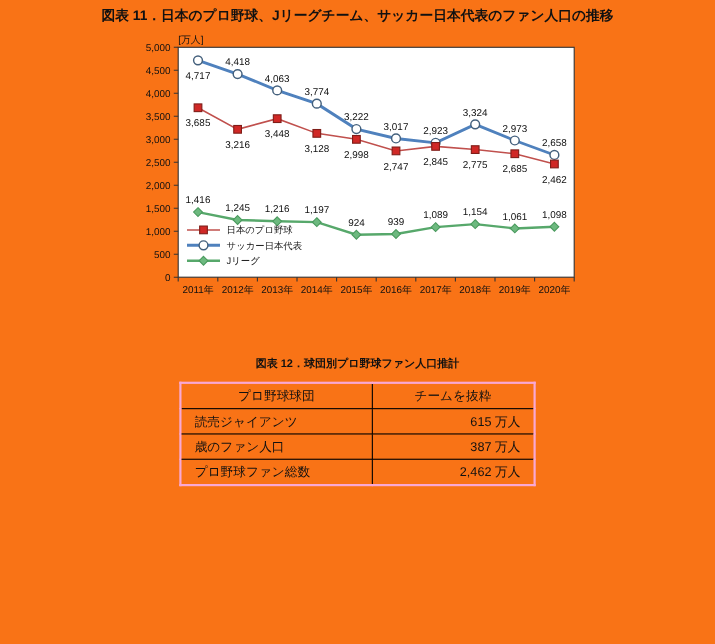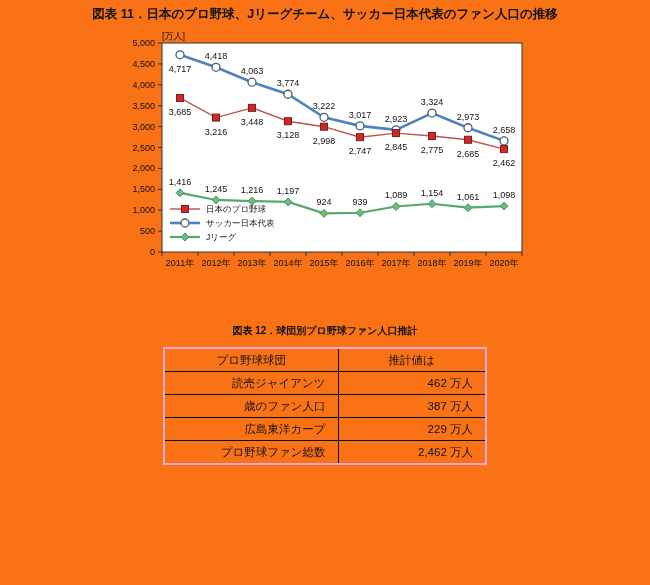--- a/index.html
+++ b/index.html
@@ -14,21 +14,21 @@
   #chart-svg text{font-family:"Liberation Sans",sans-serif;}
   .fan-table{
     position:absolute;left:163px;top:347px;width:322px;
     border-collapse:collapse;font-size:11.5px;table-layout:fixed;
   }
   .fan-table th,.fan-table td{
     border:1px solid #000;height:22px;padding:0 12px;font-weight:normal;
   }
   .fan-table{border:2px solid #f9a8d4;}
   .fan-table th{text-align:center;}
-  .fan-table td.team{text-align:right;}
+  .fan-table td.team{text-align:left;}
   .fan-table td.val{text-align:right;}
   .fan-table col.c1{width:174px;}
   .fan-table col.c2{width:148px;}
   .notes{position:absolute;right:8px;top:530px;width:634px;text-align:right;font-size:10px;line-height:21px;}
 </style>
 </head>
 <body>
 
 <div class="page">
 
@@ -171,35 +171,31 @@
   <div id="fig12-title" class="fig-title">図表 12．球団別プロ野球ファン人口推計</div>
 
   <table class="fan-table">
     <colgroup>
         <col class="c1">
         <col class="c2">
       </colgroup>
     <thead>
       <tr>
         <th>プロ野球球団</th>
-        <th>推計値は</th>
+        <th>チームを抜粋</th>
       </tr>
     </thead>
     <tbody>
         <tr>
           <td class="team">読売ジャイアンツ</td>
-          <td class="val">462 万人</td>
+          <td class="val">615 万人</td>
         </tr>
         <tr>
           <td class="team">歳のファン人口</td>
           <td class="val">387 万人</td>
-        </tr>
-        <tr>
-          <td class="team">広島東洋カープ</td>
-          <td class="val">229 万人</td>
         </tr>
         <tr>
           <td class="team">プロ野球ファン総数</td>
           <td class="val">2,462 万人</td>
         </tr>
       </tbody>
   </table>
 
 
 </div>

